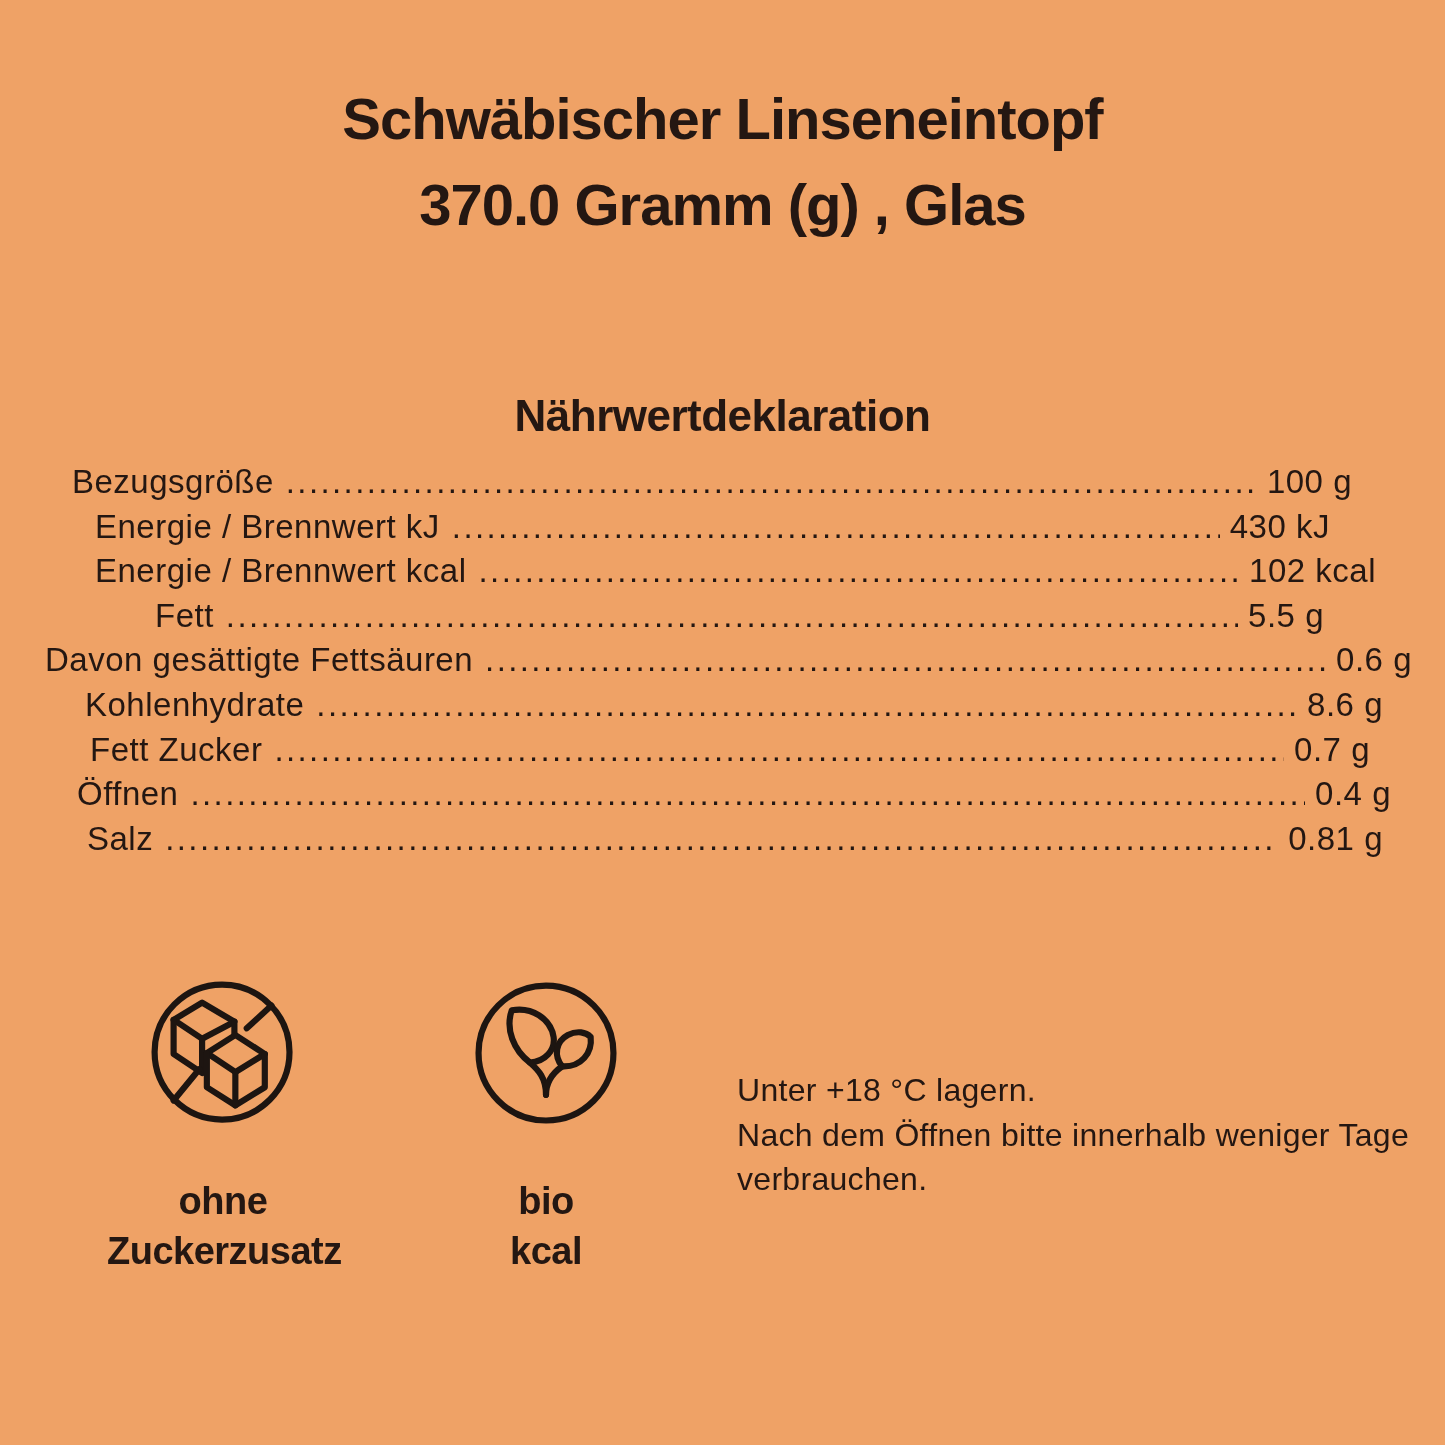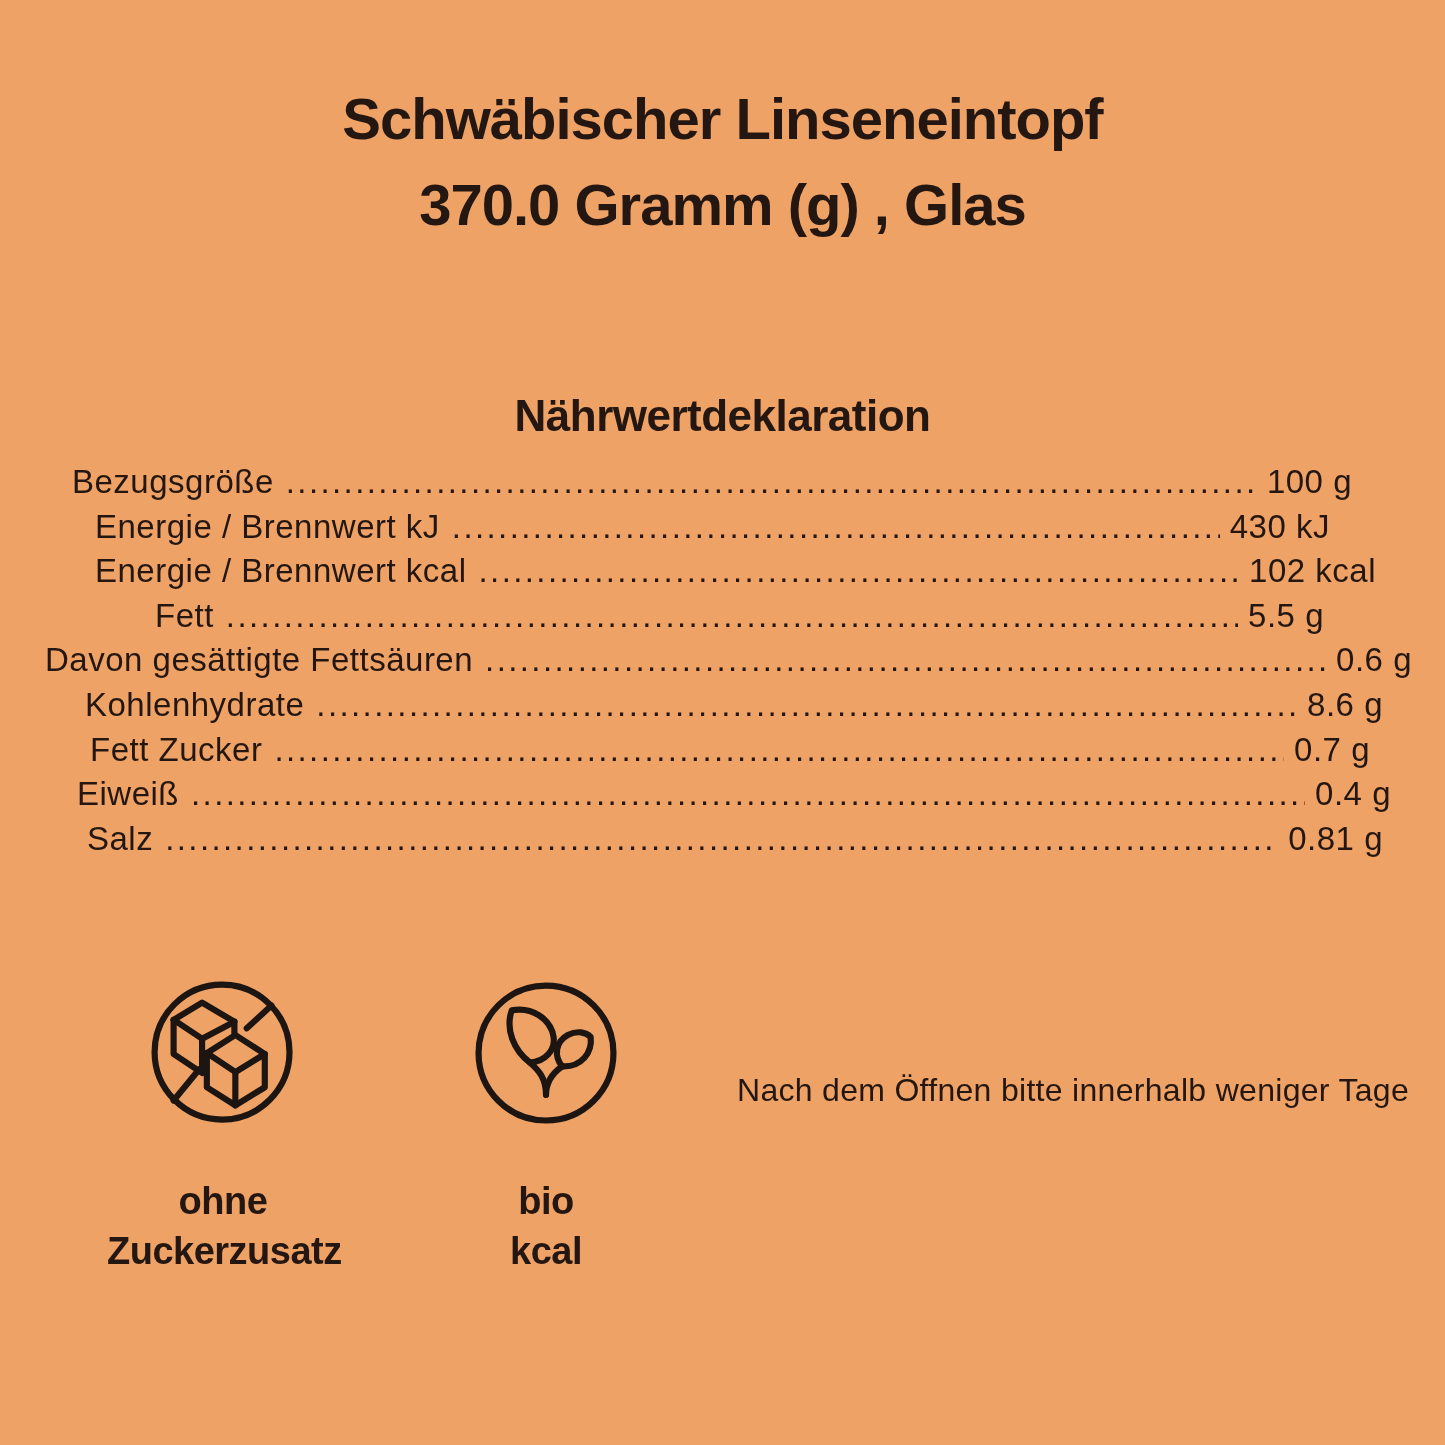--- a/index.html
+++ b/index.html
@@ -129,21 +129,21 @@
       <span class="nv-label">Kohlenhydrate</span>
       <span class="nv-dots"></span>
       <span class="nv-value">8.6 g</span>
     </div>
     <div class="nv-row">
       <span class="nv-label">Fett Zucker</span>
       <span class="nv-dots"></span>
       <span class="nv-value">0.7 g</span>
     </div>
     <div class="nv-row">
-      <span class="nv-label">Eiweiß</span>
+      <span class="nv-label">Öffnen</span>
       <span class="nv-dots"></span>
       <span class="nv-value">0.4 g</span>
     </div>
     <div class="nv-row">
       <span class="nv-label">Salz</span>
       <span class="nv-dots"></span>
       <span class="nv-value">0.81 g</span>
     </div>
   </div>
 
@@ -183,16 +183,18 @@
         <path class="icon-stroke" d="M80 123 C 80 109 87 100 97 93"></path>
       </svg>
     </span>
     <div class="badge-label">
       <div>bio</div>
       <div>kcal</div>
     </div>
   </div>
 
   <div class="storage">
+    <div>Unter +18 °C lagern.</div>
     <div>Nach dem Öffnen bitte innerhalb weniger Tage</div>
+    <div>verbrauchen.</div>
   </div>
 
 </div>
 
 </body></html>

